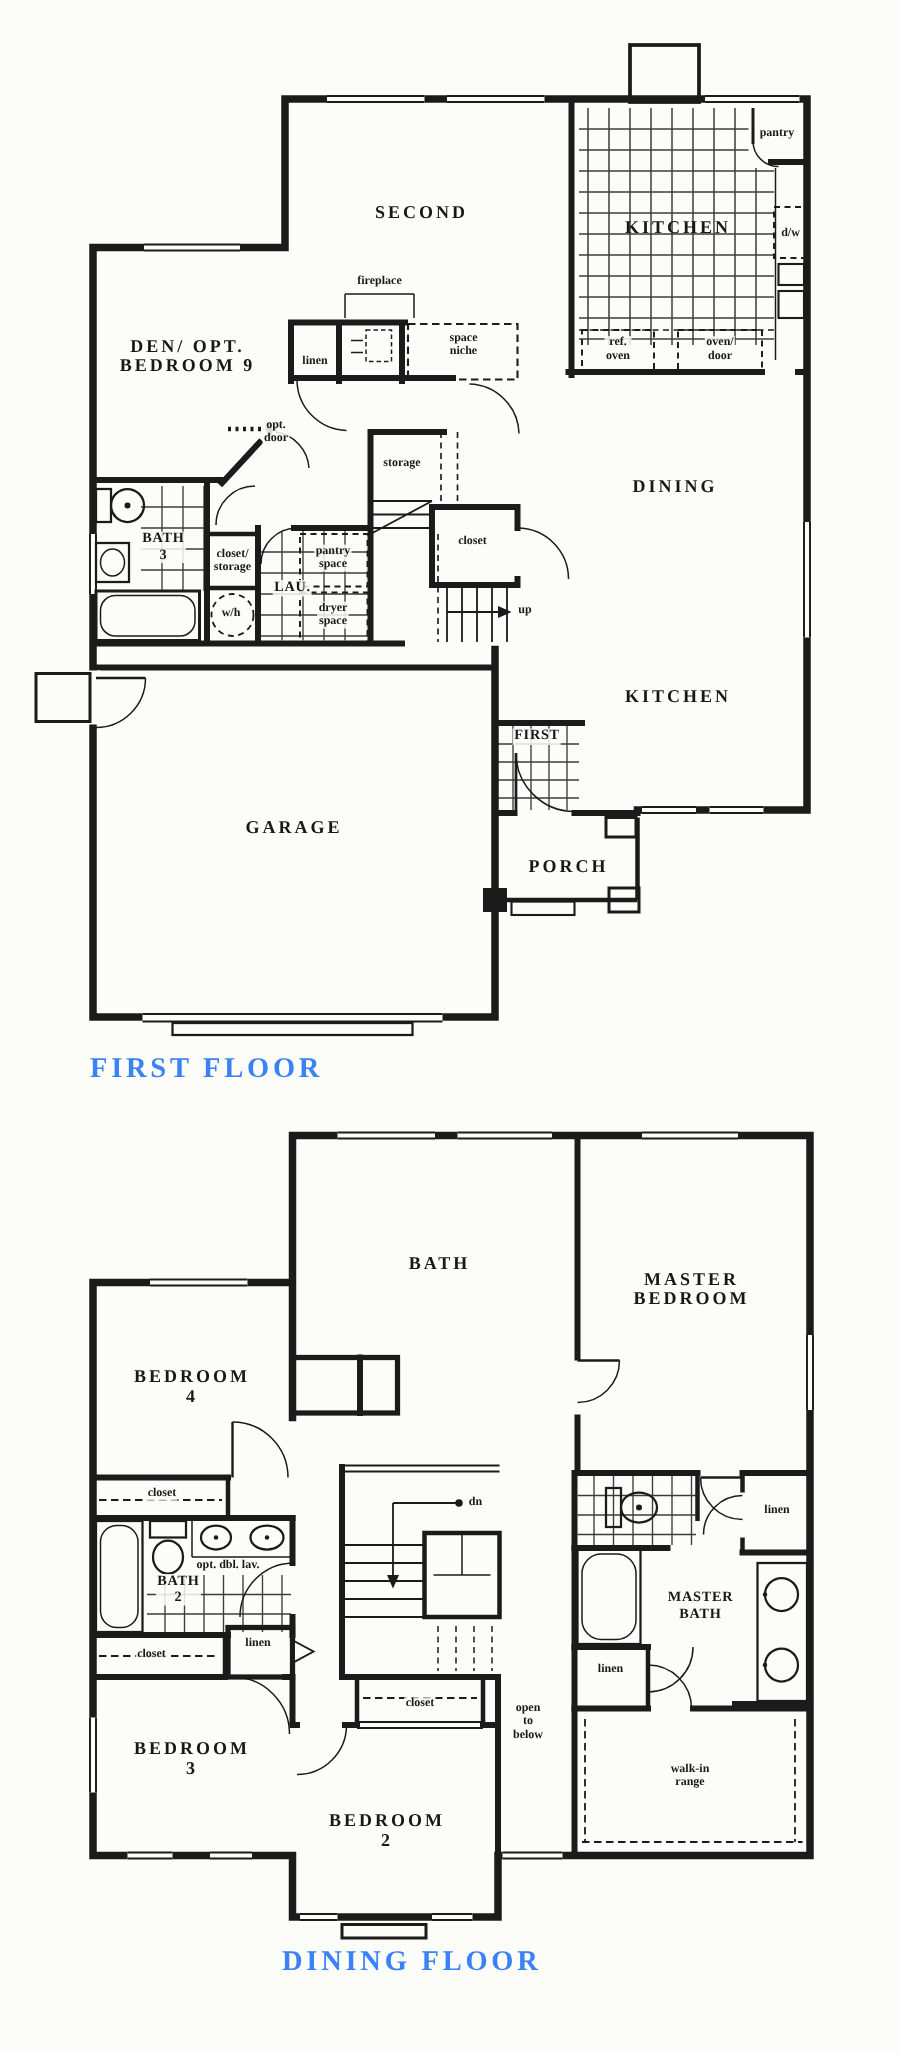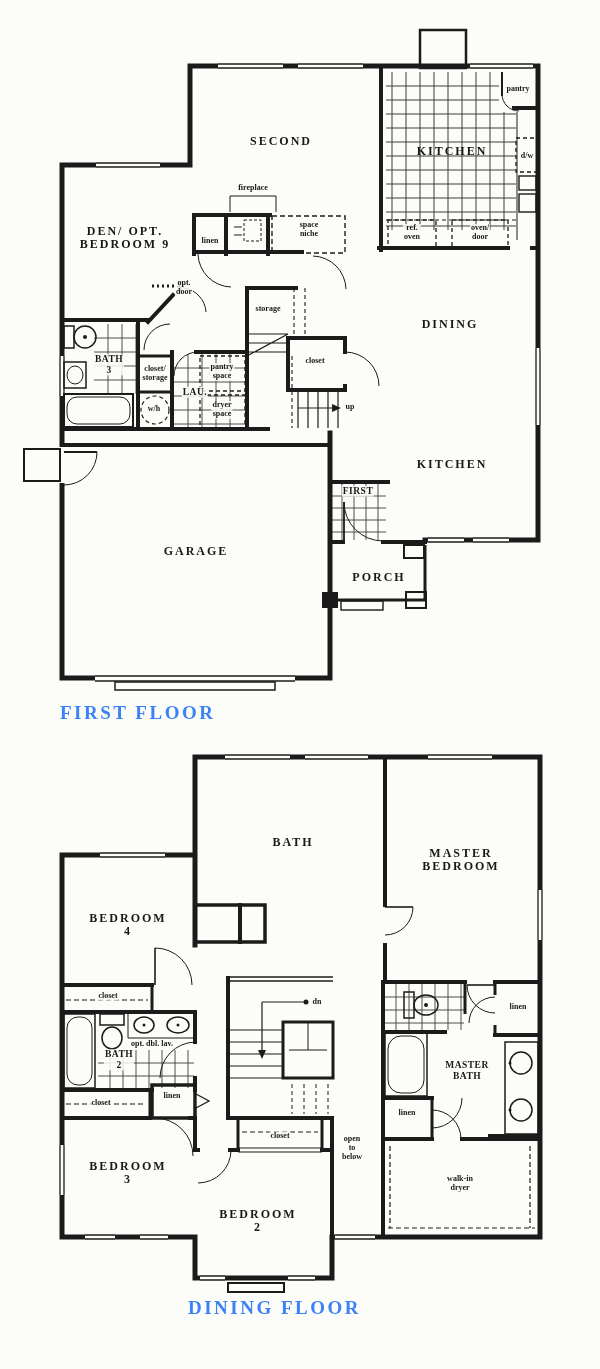--- a/index.html
+++ b/index.html
@@ -334,19 +334,19 @@
   <div class="lbl sm" style="left:172px;top:1096px">linen</div>
   <div class="lbl sm" style="left:101px;top:1103px">closet</div>
   <div class="lbl sm" style="left:407px;top:1113px">linen</div>
   <div class="lbl sm" style="left:280px;top:1136px">closet</div>
   <div class="lbl sm" style="left:352px;top:1148px">open
 to
 below</div>
   <div class="lbl room" style="left:128px;top:1173px">BEDROOM
 3</div>
   <div class="lbl sm" style="left:460px;top:1184px">walk-in
-dryer</div>
+range</div>
   <div class="lbl room" style="left:258px;top:1221px">BEDROOM
 2</div>
   <div class="title" style="left:188px;top:1297px">DINING FLOOR</div>
 </div>
 
 </div>
 
 </body></html>

